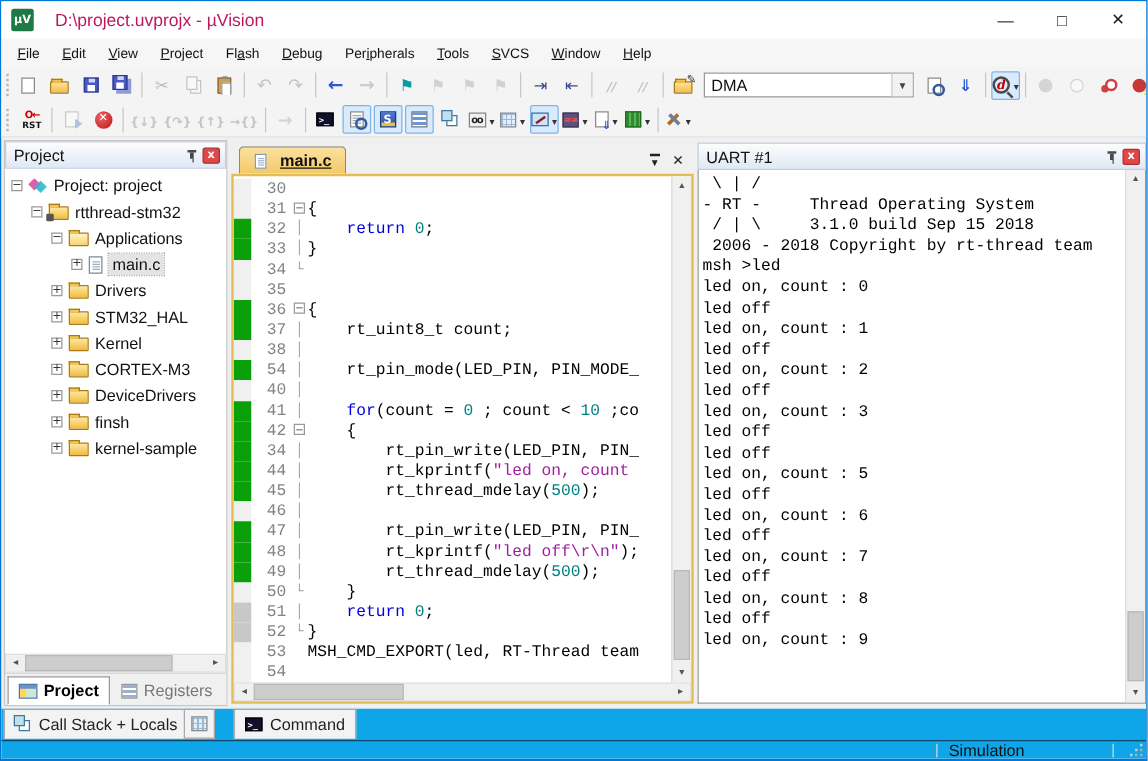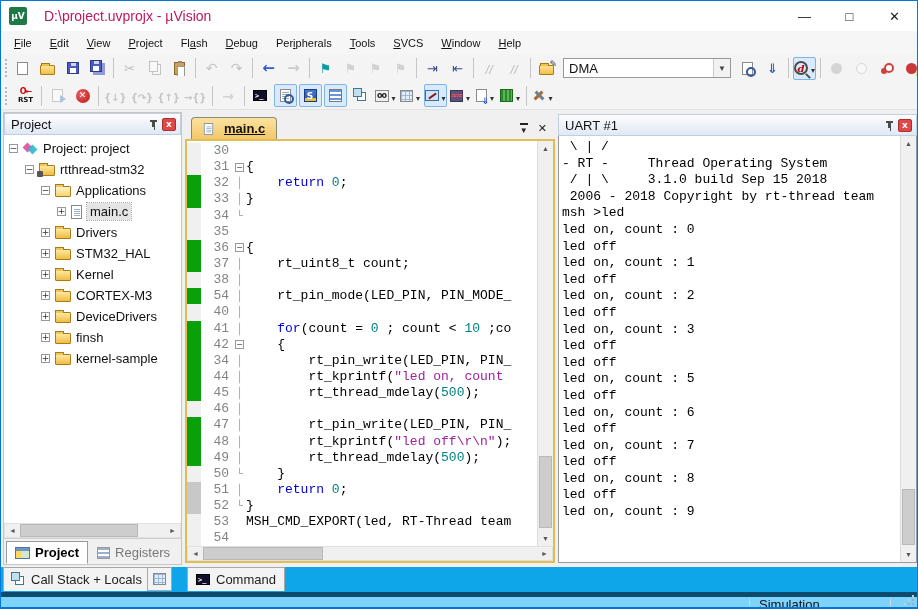--- a/index.html
+++ b/index.html
@@ -159,21 +159,21 @@
   .vthumb{position:absolute;left:1px;width:13px;background:#cdcdcd;border:1px solid #b8b8b8}
   
   .uart{position:absolute;left:557px;top:113px;width:359px;height:449px;display:flex;flex-direction:column}
   .ucontent{flex:1;border:1px solid #9a9a9a;border-top:none;background:#fff;display:flex;overflow:hidden}
   .utext{flex:1;overflow:hidden;font-family:"Liberation Mono","DejaVu Sans Mono",monospace;font-size:13px;padding:3px 0 0 3px}
   .ul{height:16.6px;line-height:16.6px;white-space:pre;color:#000}
   
   .dockrow{position:absolute;left:0;top:566px;right:0;height:25px;background:#0ea5e9}
   .dtab{position:absolute;top:0;height:24px;display:flex;align-items:center;gap:6px;padding:0 8px;background:#f3f3f3;border:1px solid #a8a8a8;border-bottom:none;font-size:13px;color:#222}
   .membtn{position:absolute;left:146px;top:0;width:25px;height:24px;border:1px solid #a8a8a8;background:#f3f3f3;display:flex;align-items:center;justify-content:center}
-  .statusbar{position:absolute;left:0;top:591px;right:0;bottom:0;background:#7dd3fc;border-top:5px solid #0c4a6e;font-size:13px;color:#111}
+  .statusbar{position:absolute;left:0;top:591px;right:0;bottom:0;background:#0ea5e9;border-top:1px solid #0c4a6e;font-size:13px;color:#111}
   .ssep{position:absolute;top:2px;bottom:1px;width:1px;background:#d8d8d8}
   .simtext{position:absolute;left:758px;top:0px}
   .sgrip{position:absolute;right:3px;bottom:2px;width:8px;height:8px}
   .sgrip::after{content:"";position:absolute;right:0;bottom:0;width:2px;height:2px;background:#aaa;box-shadow:-4px 0 0 #aaa,0 -4px 0 #aaa,-4px -4px 0 #ccc,-8px 0 0 #ccc,0 -8px 0 #ccc}
 </style>
 </head>
 <body>
 
 <div class="win">
 

